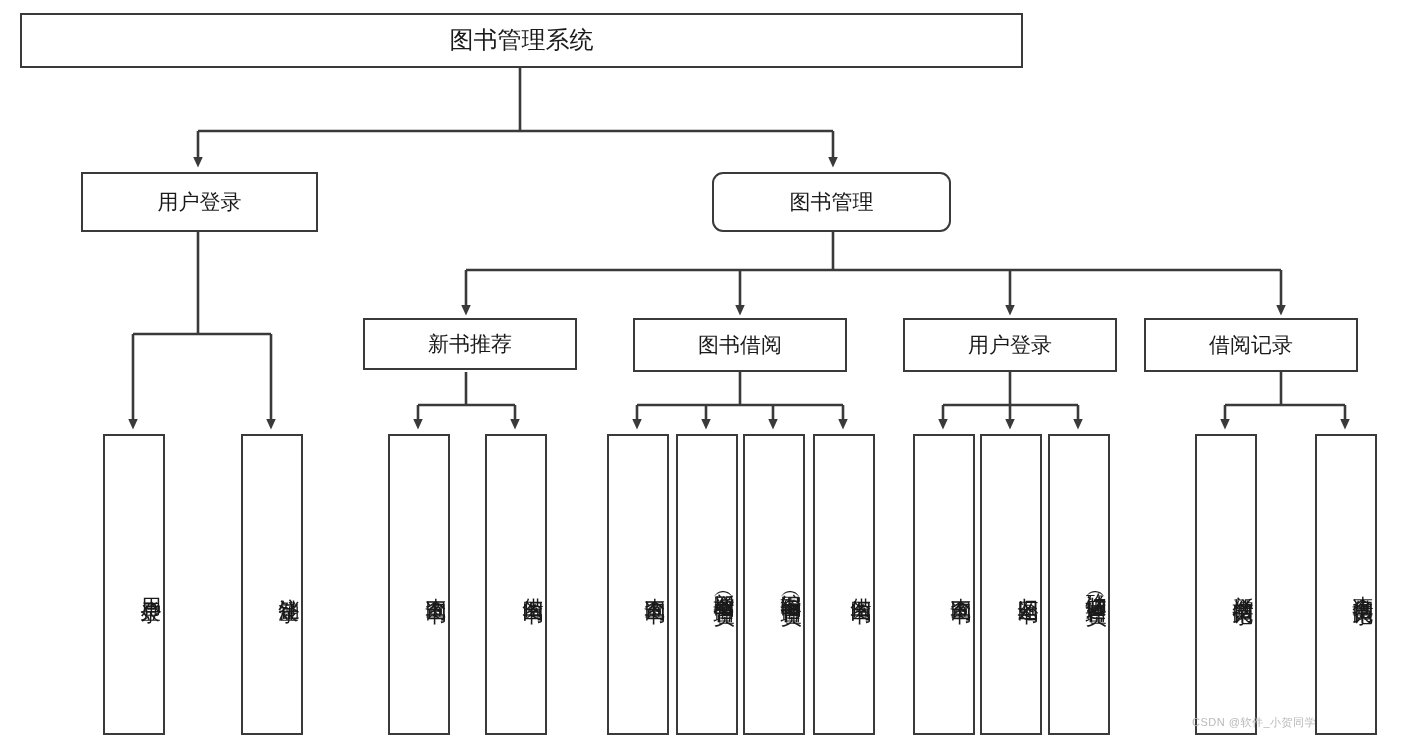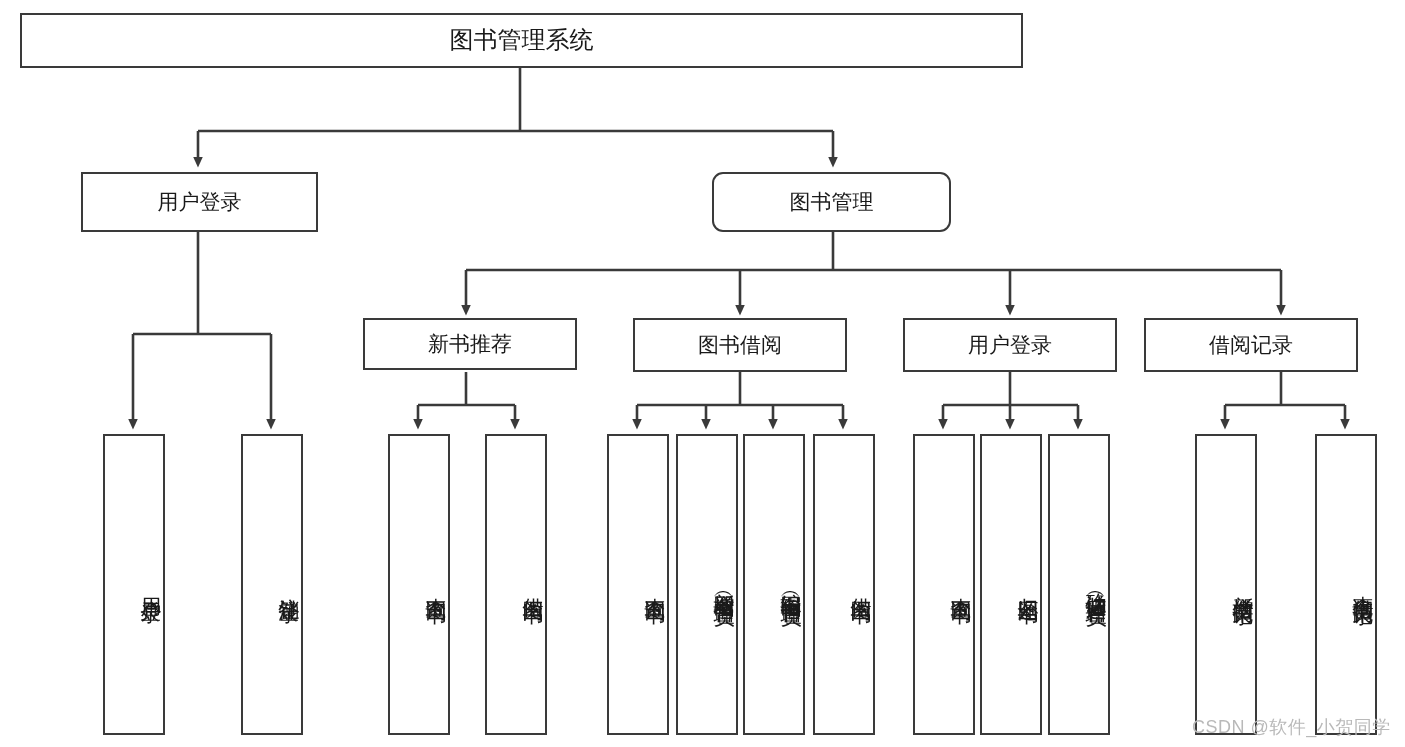--- a/index.html
+++ b/index.html
@@ -55,21 +55,21 @@
     align-items: flex-start;
     justify-content: center;
   }
   .node.v > .vtext {
     writing-mode: vertical-rl;
     text-orientation: upright;
     white-space: nowrap;
   }
   .watermark {
     position: absolute;
-    font-size: 18px;
+    font-size: 11px;
     color: #b9b9b9;
     white-space: nowrap;
     z-index: 5;
     letter-spacing: 0.5px;
   }
 </style>
 </head>
 <body>
 
 <div id="canvas">

